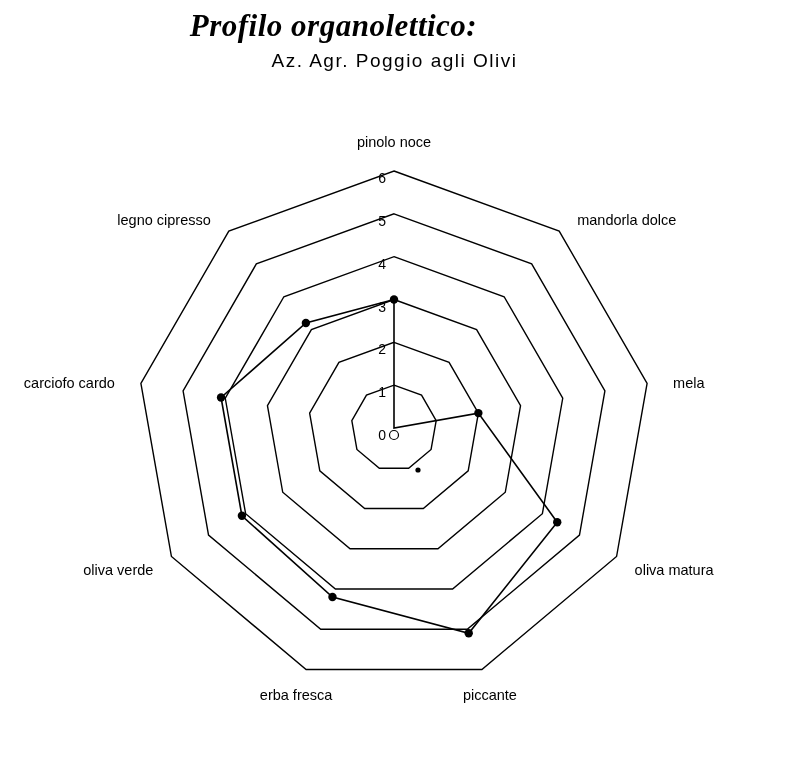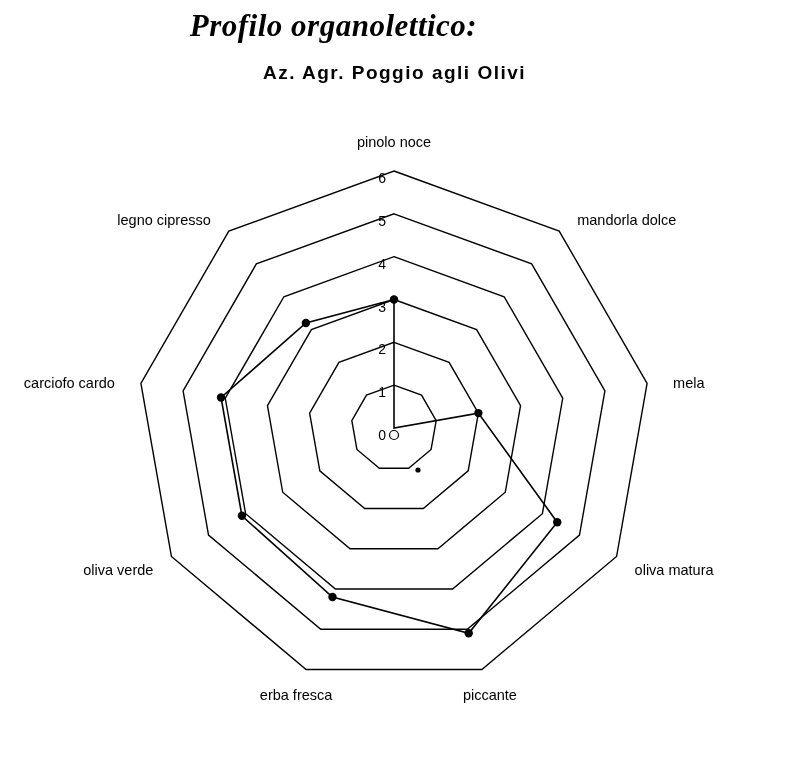--- a/index.html
+++ b/index.html
@@ -22,26 +22,26 @@
     width: 667px;
     text-align: center;
     font-family: "Liberation Serif", serif;
     font-weight: bold;
     font-style: italic;
     font-size: 31px;
     letter-spacing: 0.5px;
   }
   #subtitle {
     position: absolute;
-    top: 62px;
+    top: 50px;
     left: 0;
     width: 789px;
     text-align: center;
     font-family: "Liberation Sans", sans-serif;
-    font-weight: bold;
+    font-weight: normal;
     font-size: 19px;
     letter-spacing: 1.5px;
   }
   #chart-area {
     position: absolute;
     top: 0;
     left: 0;
     width: 789px;
     height: 767px;
   }

